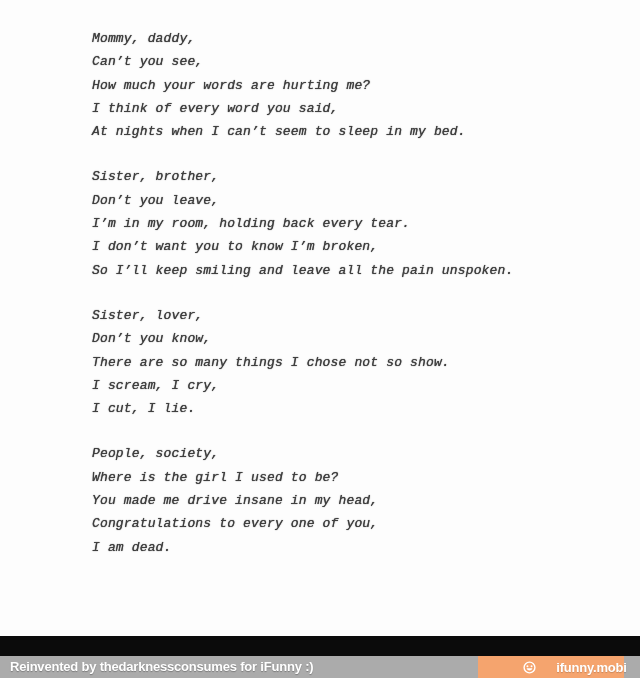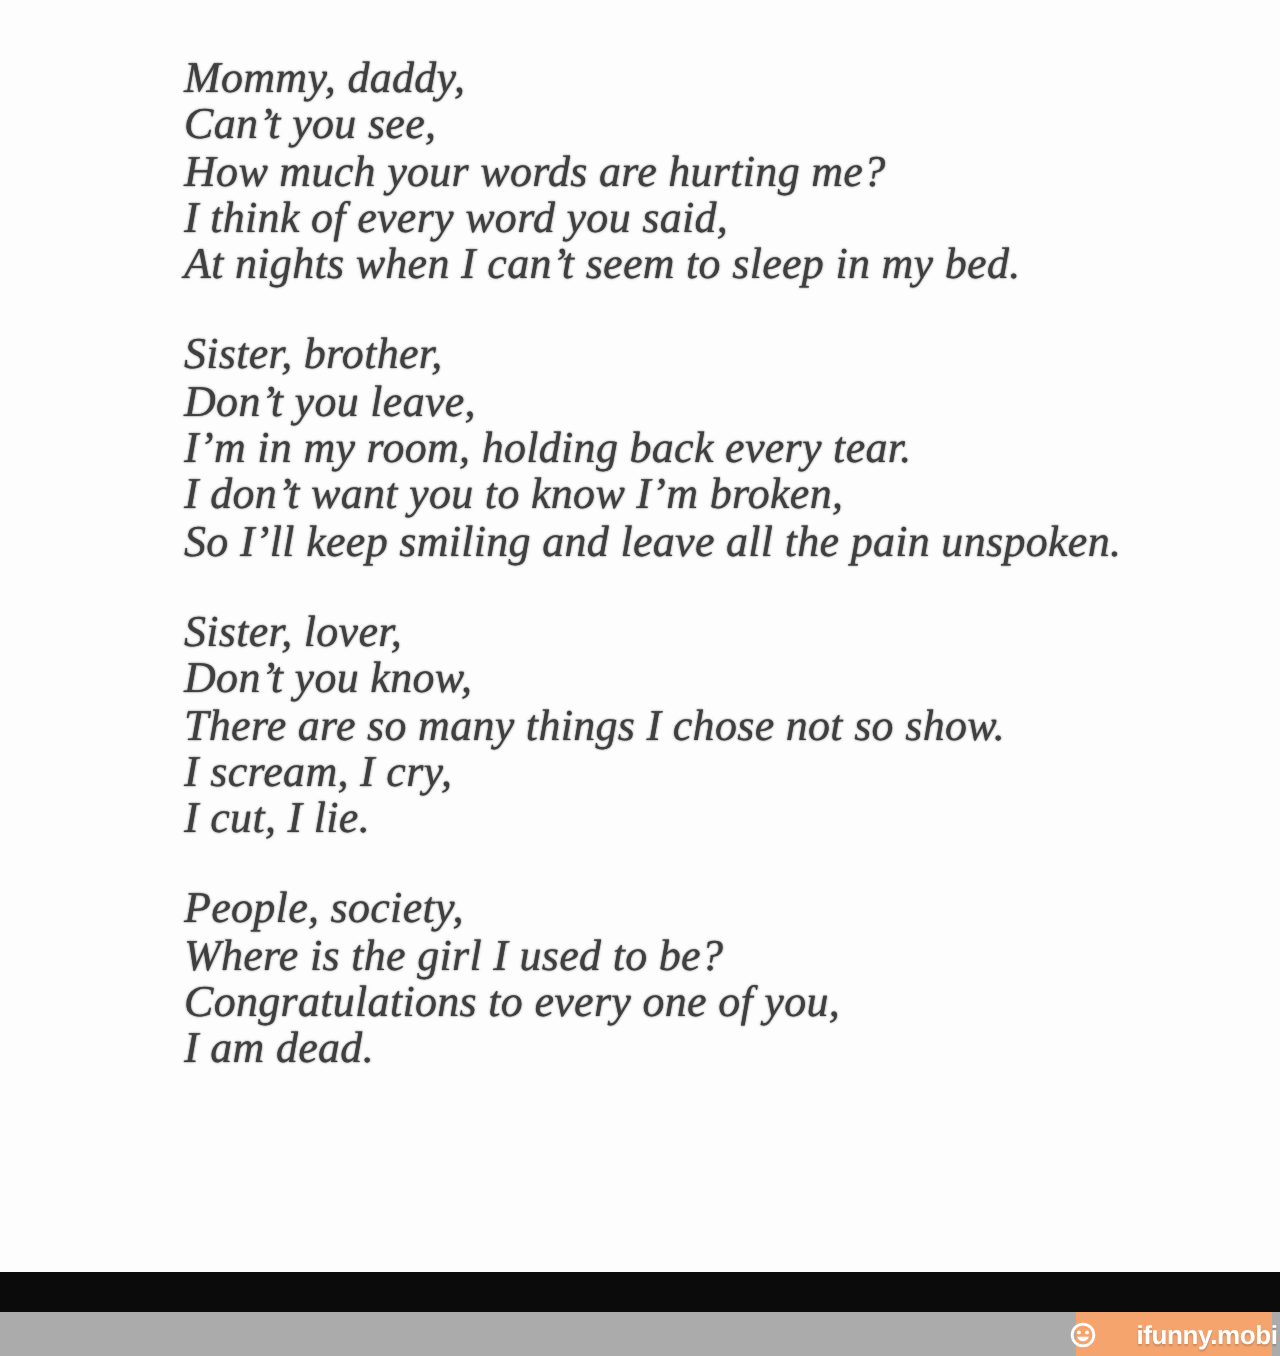--- a/index.html
+++ b/index.html
@@ -14,23 +14,23 @@
     overflow: hidden;
     background: var(--page_bg, #fdfdfd);
     font-family: "Liberation Sans", sans-serif;
   }
   
   .poem {
     position: absolute;
     left: 92px;
     top: 27px;
     width: 520px;
-    font-family: Liberation Serif, serif;
+    font-family: Liberation Mono, monospace;
     font-style: italic;
-    font-size: 22px;
+    font-size: 13px;
     line-height: 23.3px;
     letter-spacing: 0.15px;
     color: var(--poem_text, #3f3f3f);
     
     text-shadow: 0 0 0.7px currentColor, 0 0 1.4px rgba(80,80,80,0.35);
   }
   .stanza { margin: 0 0 22px 0; }
   .stanza:last-child { margin-bottom: 12px; }
   .line { white-space: nowrap; }
 
@@ -61,31 +61,32 @@
     line-height: 22px;
     font-size: 13px;
     font-weight: bold;
     letter-spacing: -0.2px;
     color: var(--footer_text, #ffffff);
     text-shadow: 0 1px 1px rgba(0,0,0,0.28);
     white-space: nowrap;
   }
   .brand {
     position: absolute;
-    right: 4px;
+    right: 16px;
     top: 0;
     width: 98px;
     height: 22px;
     background: var(--brand_bg, #f5a46e);
     display: flex;
     align-items: center;
     justify-content: center;
     gap: 20px;
     text-decoration: none;
     cursor: pointer;
+    padding-left: 48px;
   }
   .brand-label {
     font-size: 13px;
     font-weight: bold;
     letter-spacing: -0.2px;
     color: var(--footer_text, #ffffff);
     text-shadow: 0 1px 1px rgba(0,0,0,0.18);
     white-space: nowrap;
   }
   .smiley {
@@ -117,28 +118,30 @@
     <div class="stanza">
       <div class="line">Sister, lover,</div>
       <div class="line">Don’t you know,</div>
       <div class="line">There are so many things I chose not so show.</div>
       <div class="line">I scream, I cry,</div>
       <div class="line">I cut, I lie.</div>
     </div>
     <div class="stanza">
       <div class="line">People, society,</div>
       <div class="line">Where is the girl I used to be?</div>
+      <div class="line">You made me drive insane in my head,</div>
       <div class="line">Congratulations to every one of you,</div>
       <div class="line">I am dead.</div>
     </div>
   </div>
 
   <div class="strip"></div>
 
   <div class="footer">
+    <span class="credit">Reinvented by thedarknessconsumes for iFunny :)</span>
     <a class="brand">
       <span class="smiley">
         <svg viewBox="0 0 24 24" width="13" height="13" aria-hidden="true">
           <circle cx="12" cy="12" r="10" fill="none" stroke="#ffffff" stroke-width="2.6"></circle>
           <circle cx="8.2" cy="9.6" r="1.8" fill="#ffffff"></circle>
           <circle cx="15.8" cy="9.6" r="1.8" fill="#ffffff"></circle>
           <path d="M6.6 13.6 a5.6 5.6 0 0 0 10.8 0 z" fill="#ffffff"></path>
         </svg>
       </span>
       <span class="brand-label">ifunny.mobi</span>

